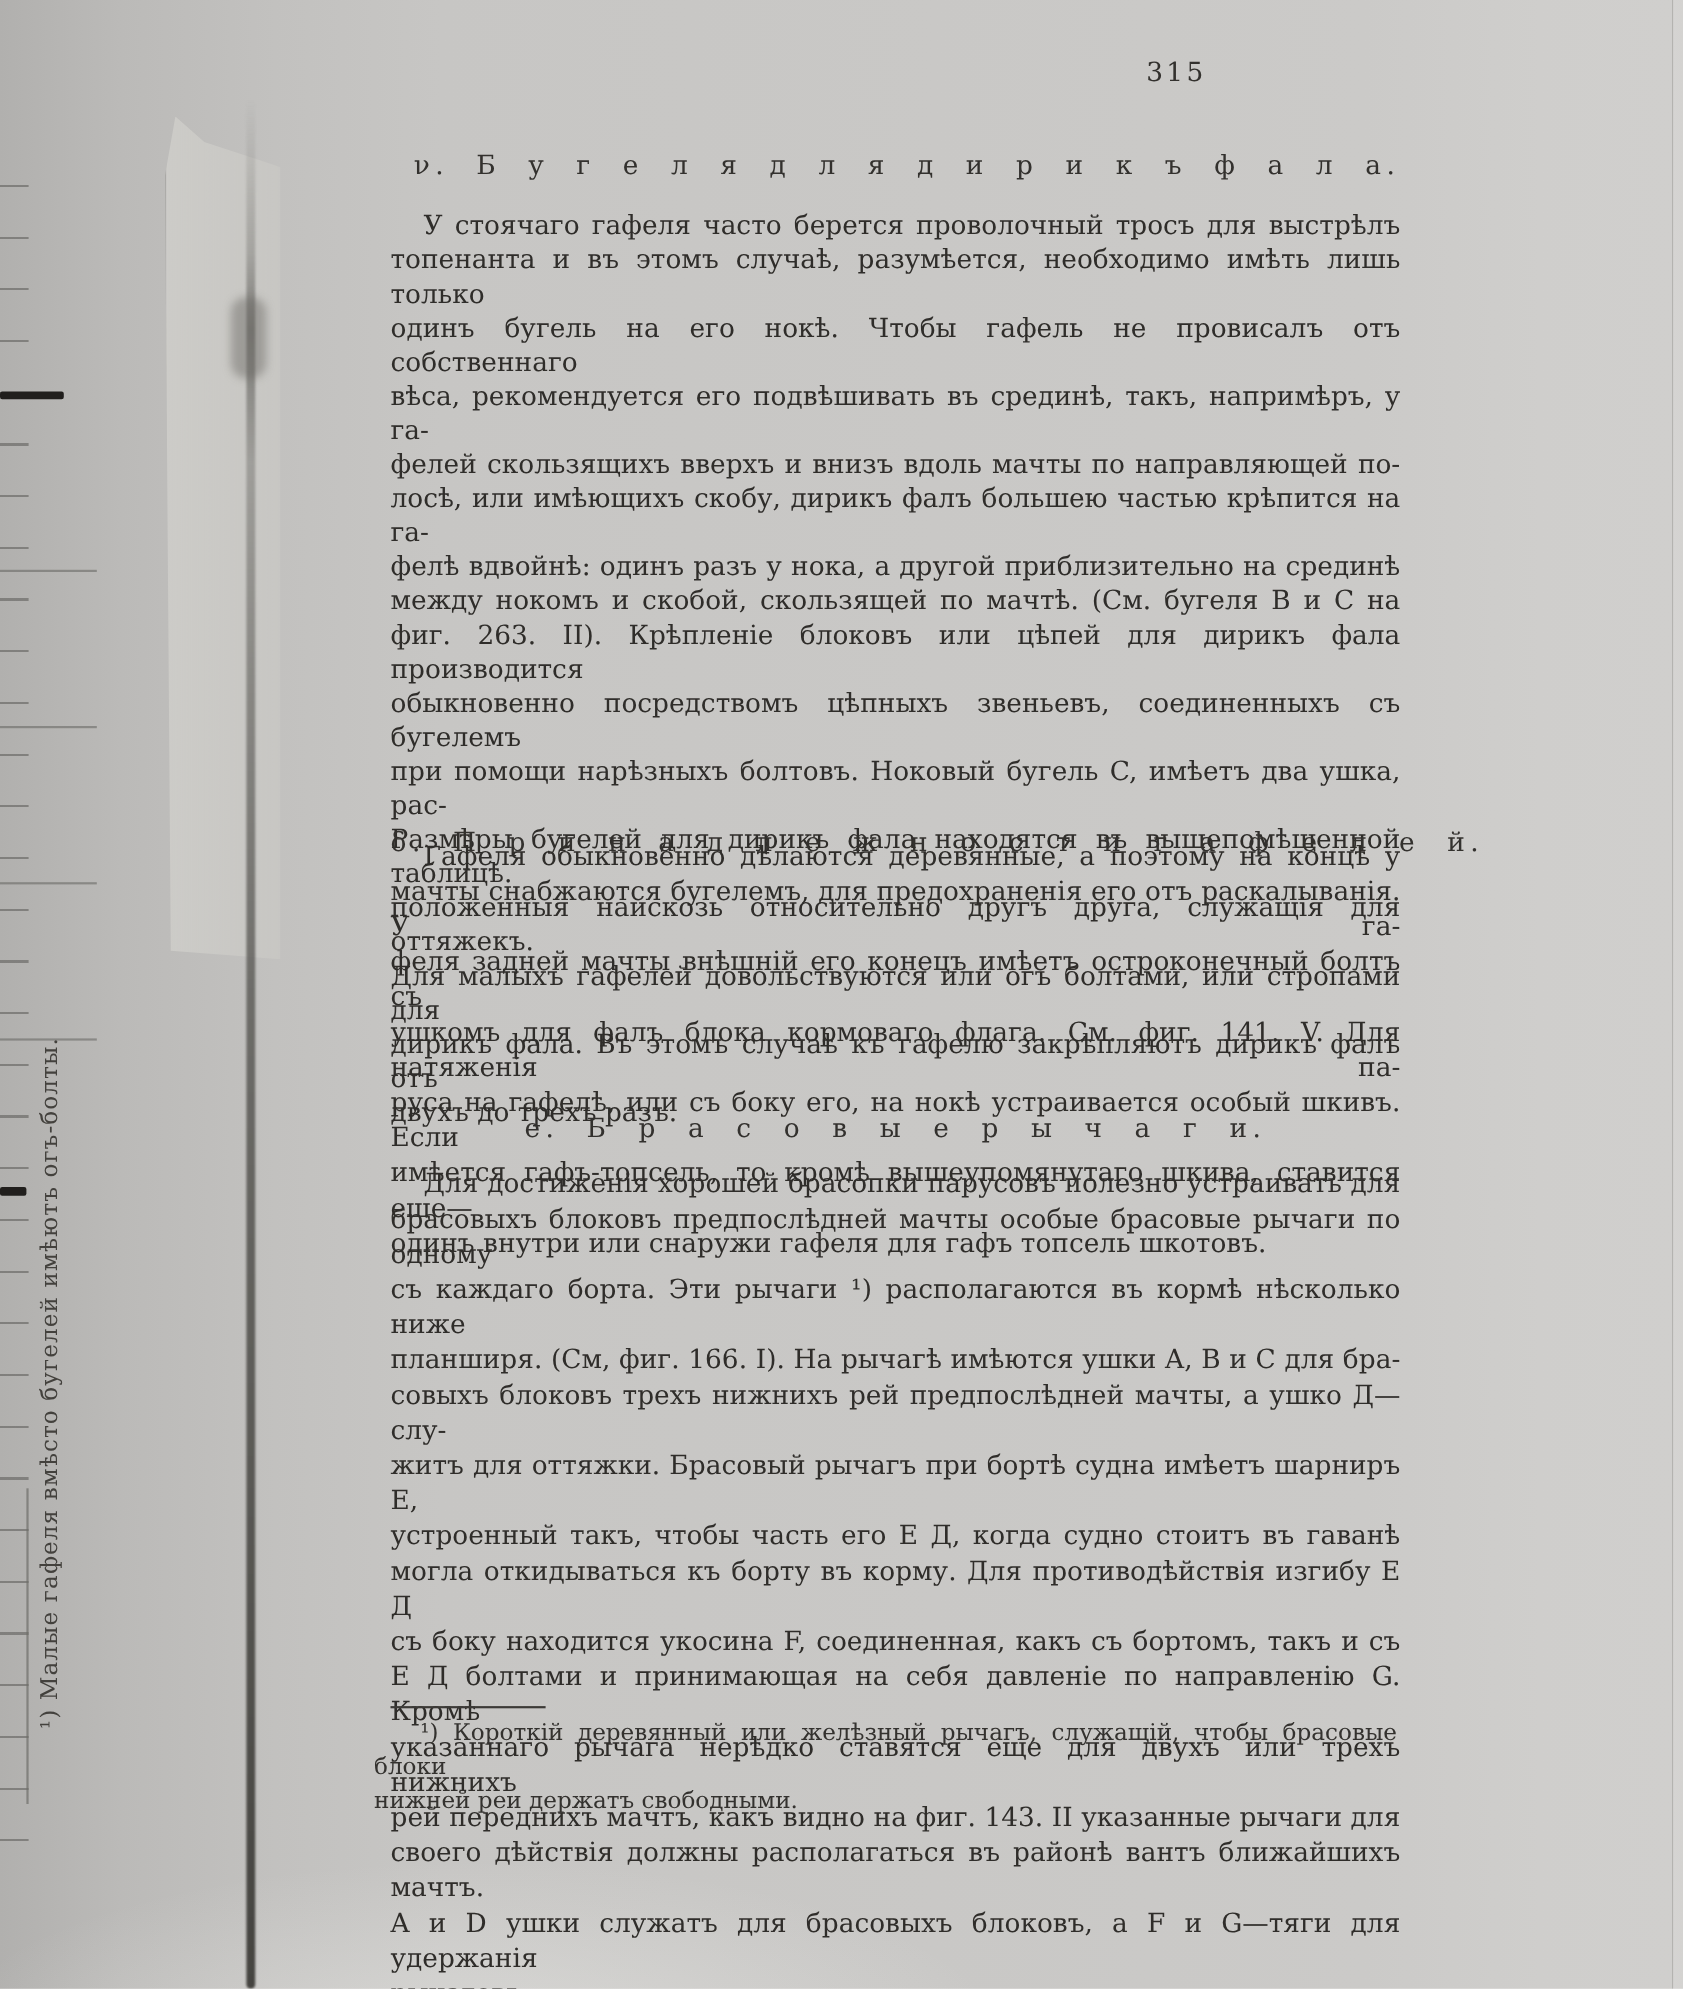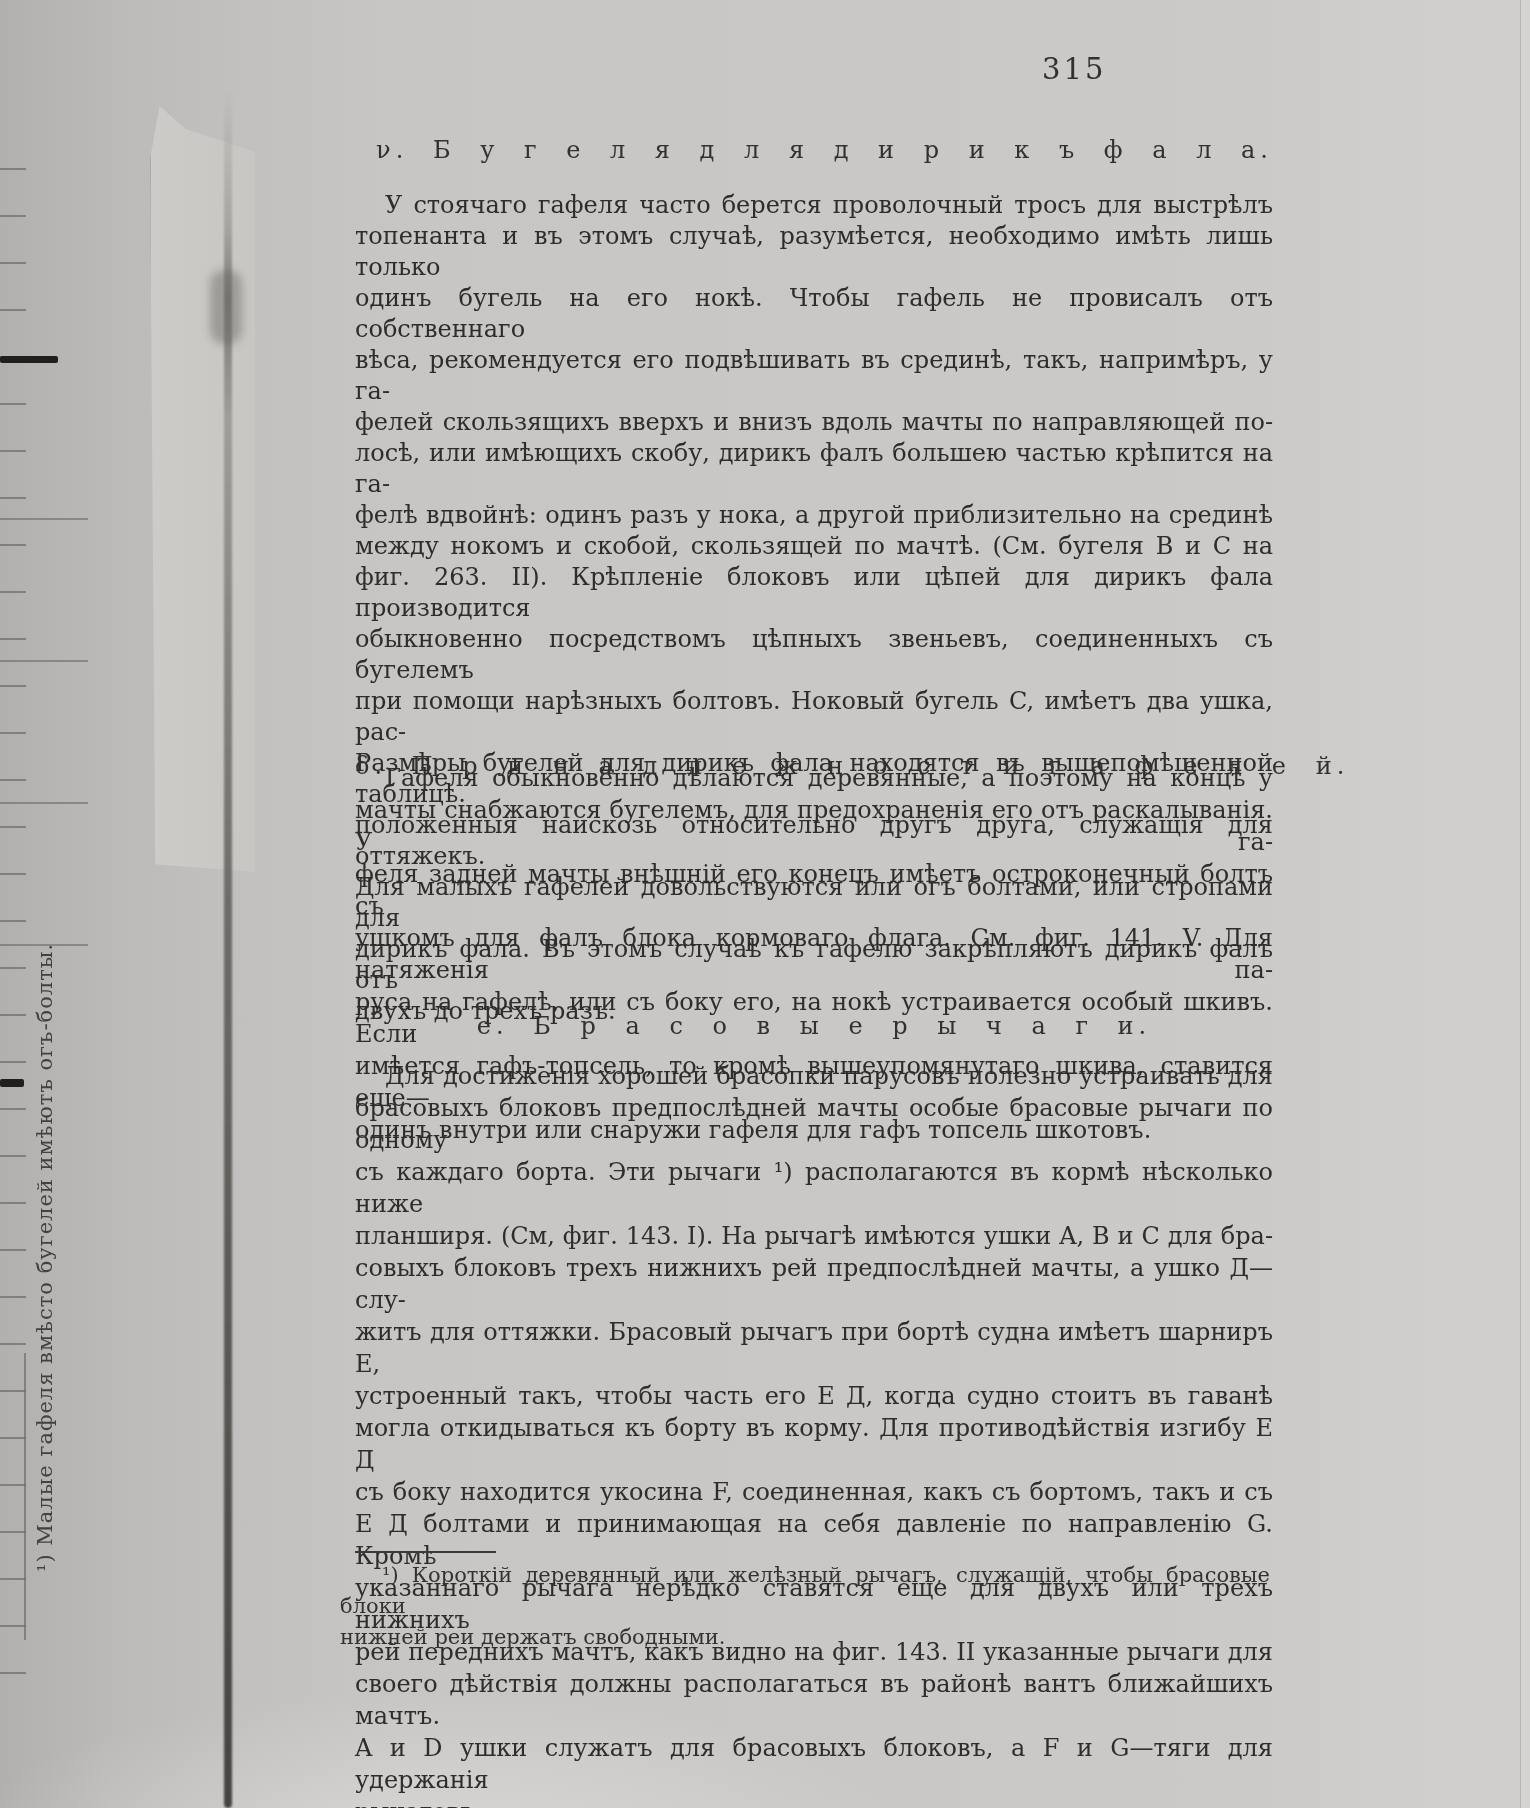--- a/index.html
+++ b/index.html
@@ -19,21 +19,21 @@
     background:linear-gradient(180deg,rgba(130,129,125,0) 0px,rgba(122,121,117,.45) 140px,rgba(95,94,90,.7) 210px,rgba(118,117,113,.5) 330px,rgba(104,103,99,.65) 520px,rgba(88,87,83,.8) 820px,rgba(72,71,67,.85) 1250px,rgba(58,57,53,.92) 100%);}
   .binding-blob{position:absolute;left:210px;top:270px;width:32px;height:74px;border-radius:14px;
     background:rgba(104,102,98,.45);filter:blur(4px);}
   .ticks{position:absolute;left:0;top:168px;width:26px;height:1532px;
     background:repeating-linear-gradient(180deg,rgba(88,87,84,.55) 0 2px,transparent 2px 47px);}
   .tick-long{position:absolute;left:0;height:2px;background:rgba(90,89,86,.5);}
   .tick-heavy{position:absolute;background:#211f1d;border-radius:2px;}
   .edge-line{position:absolute;left:1520px;top:0;width:1px;height:1808px;background:rgba(150,149,146,.5);}
   .margin-rule{position:absolute;left:24px;top:1353px;width:2px;height:287px;background:rgba(110,109,105,.7);}
   
-  .page-num{position:absolute;left:1042px;top:52px;font-size:29px;letter-spacing:3px;color:#33312e;}
+  .page-num{position:absolute;left:1042px;top:52px;font-size:24px;letter-spacing:3px;color:#33312e;}
   .heading{position:absolute;left:355px;width:918px;text-align:center;font-size:24px;
     letter-spacing:5px;word-spacing:12px;color:#33312e;white-space:nowrap;}
   #heading-0{top:136px;text-align:right;}
   #heading-1{top:752px;text-align:center;}
   #heading-2{top:1012px;}
   .para{position:absolute;left:355px;width:918px;font-size:24px;color:#2f2d2a;}
   #para-0{top:190px;line-height:31px;}
   #para-1{top:762px;line-height:32px;}
   #para-2{top:1060px;line-height:32px;}
   .tline{text-align:justify;text-align-last:justify;white-space:normal;}
@@ -93,21 +93,21 @@
     <div class="tline">руса на гафелѣ, или съ боку его, на нокѣ устраивается особый шкивъ. Если</div>
     <div class="tline">имѣется гафъ-топсель, то кромѣ вышеупомянутаго шкива, ставится еще—</div>
     <div class="tline last">одинъ внутри или снаружи гафеля для гафъ топсель шкотовъ.</div>
   </div>
 
 <div id="heading-2" class="heading">е. Б р а с о в ы е  р ы ч а г и.</div>
 <div id="para-2" class="para">
     <div class="tline indent">Для достиженія хорошей брасопки парусовъ полезно устраивать для</div>
     <div class="tline">брасовыхъ блоковъ предпослѣдней мачты особые брасовые рычаги по одному</div>
     <div class="tline">съ каждаго борта. Эти рычаги ¹) располагаются въ кормѣ нѣсколько ниже</div>
-    <div class="tline">планширя. (См, фиг. 143. I). На рычагѣ имѣются ушки A, B и C для бра-</div>
+    <div class="tline">планширя. (См, фиг. 166. I). На рычагѣ имѣются ушки A, B и C для бра-</div>
     <div class="tline">совыхъ блоковъ трехъ нижнихъ рей предпослѣдней мачты, а ушко Д—слу-</div>
     <div class="tline">житъ для оттяжки. Брасовый рычагъ при бортѣ судна имѣетъ шарниръ E,</div>
     <div class="tline">устроенный такъ, чтобы часть его Е Д, когда судно стоитъ въ гаванѣ</div>
     <div class="tline">могла откидываться къ борту въ корму. Для противодѣйствія изгибу Е Д</div>
     <div class="tline">съ боку находится укосина F, соединенная, какъ съ бортомъ, такъ и съ</div>
     <div class="tline">Е Д болтами и принимающая на себя давленіе по направленію G. Кромѣ</div>
     <div class="tline">указаннаго рычага нерѣдко ставятся еще для двухъ или трехъ нижнихъ</div>
     <div class="tline">рей переднихъ мачтъ, какъ видно на фиг. 143. II указанные рычаги для</div>
     <div class="tline">своего дѣйствія должны располагаться въ районѣ вантъ ближайшихъ мачтъ.</div>
     <div class="tline">A и D ушки служатъ для брасовыхъ блоковъ, а F и G—тяги для удержанія</div>

